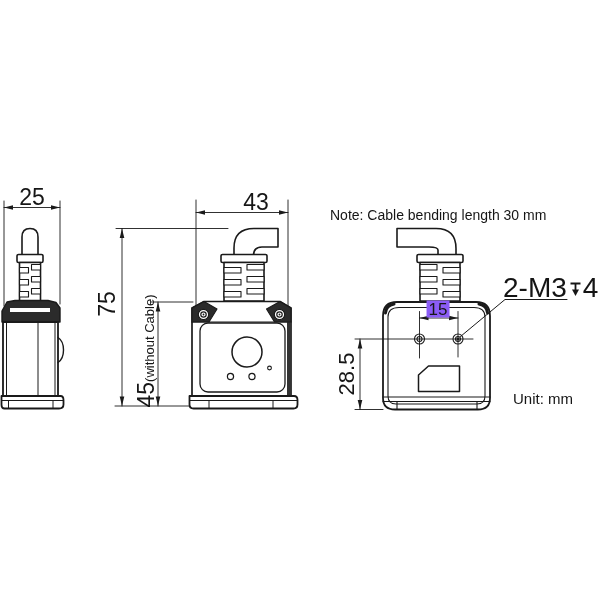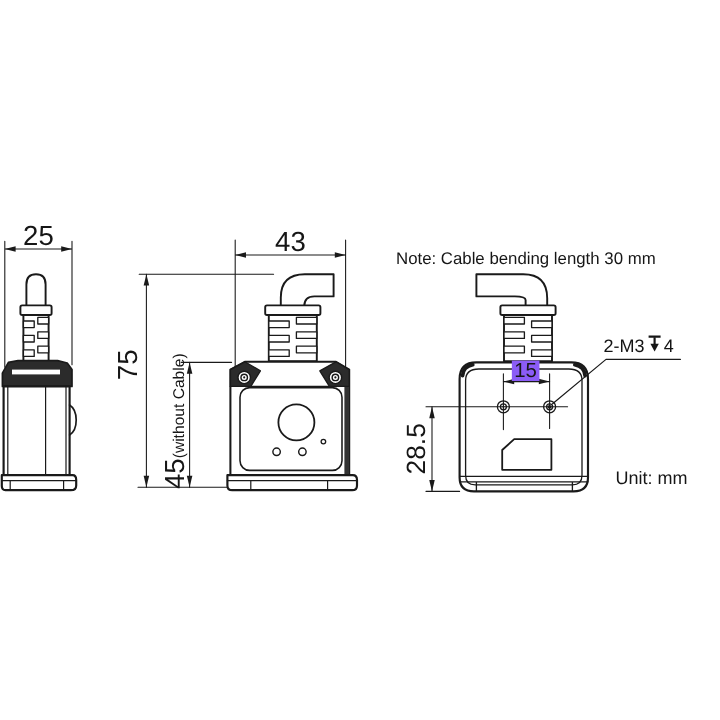--- a/index.html
+++ b/index.html
@@ -16,21 +16,21 @@
   .lbl.rot{transform:translate(-50%,-50%) rotate(-90deg);}
   .lbl.anchored{transform:none;}
   .dim-big{font-size:23px;}
   .dim-mid{font-size:22px;}
   .dim-small{font-size:17px;background:#8b5cf6;padding:0 2px;}
   .qualifier{font-size:13px;}
   .note-text{font-size:14px;}
   .unit-text{font-size:15px;}
   .thread{
     position:absolute;left:503px;top:288px;transform:translate(0,-50%);
-    display:inline-flex;align-items:center;font-size:15px;white-space:nowrap;
+    display:inline-flex;align-items:center;font-size:28px;white-space:nowrap;
   }
   .depth-sym{display:inline-block;margin:2px 1px 0 2px;}
 </style>
 </head>
 <body>
 
 <div class="stage">
 
 <svg class="lines" width="600" height="600" viewBox="0 0 600 600">
   <g stroke="#1a1a1a" fill="none" stroke-width="1.6" stroke-linejoin="round" stroke-linecap="round">
@@ -159,21 +159,21 @@
         <polygon points="360,339 357.7,348.5 362.3,348.5" fill="#1a1a1a" stroke="none"></polygon>
         <polygon points="360,409.5 357.7,400 362.3,400" fill="#1a1a1a" stroke="none"></polygon>
       </g>
       <path stroke-width="1" d="M460.5,336.5 L505,299.5 H567"></path>
     </g>
   </g>
 </svg>
 
 <span class="lbl dim-big" style="left:32px;top:197px;">25</span>
 
-<span class="lbl dim-big" style="left:242px;top:202px;">43</span>
+<span class="lbl dim-big" style="left:256px;top:202px;">43</span>
 
 <span class="lbl rot dim-big" style="left:107px;top:304px;">75</span>
 
 <span class="lbl rot" style="left:146px;top:351px;">
   <span class="dim-big">45</span><span class="qualifier">(without Cable)</span>
 </span>
 
 <span class="lbl dim-small" style="left:438px;top:309px;">15</span>
 
 <span class="lbl rot dim-mid" style="left:347px;top:374px;">28.5</span>

